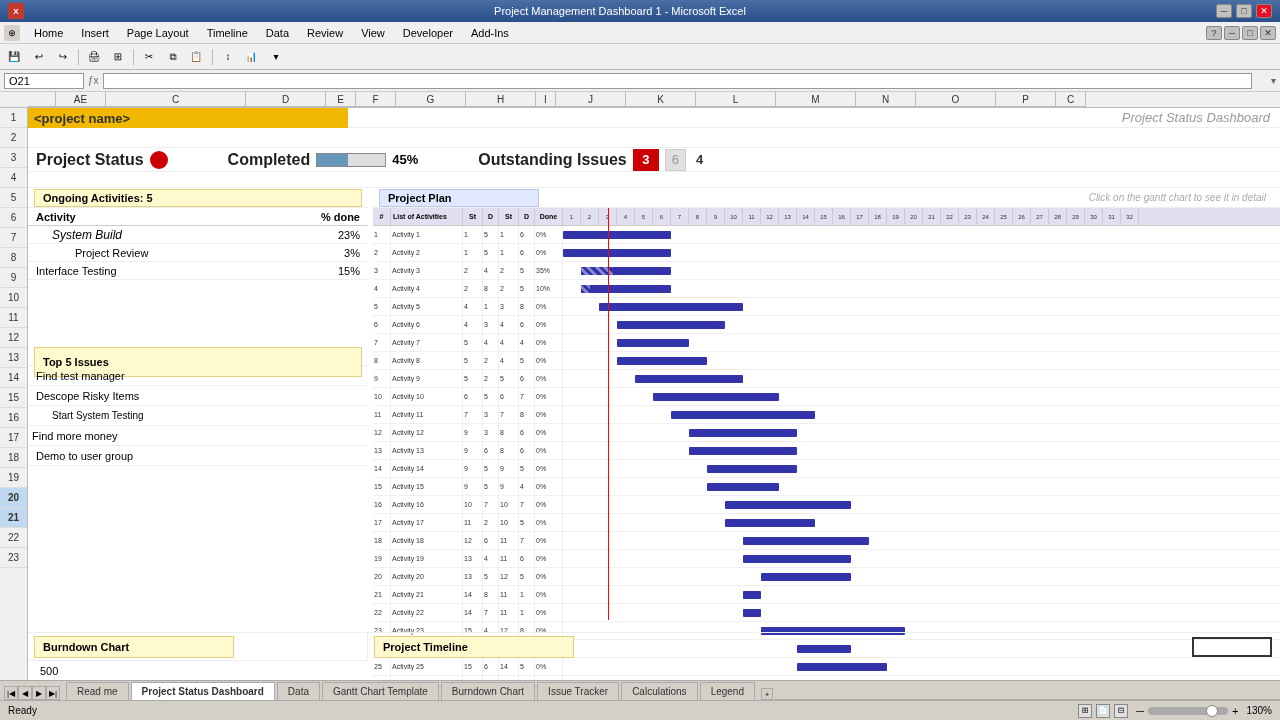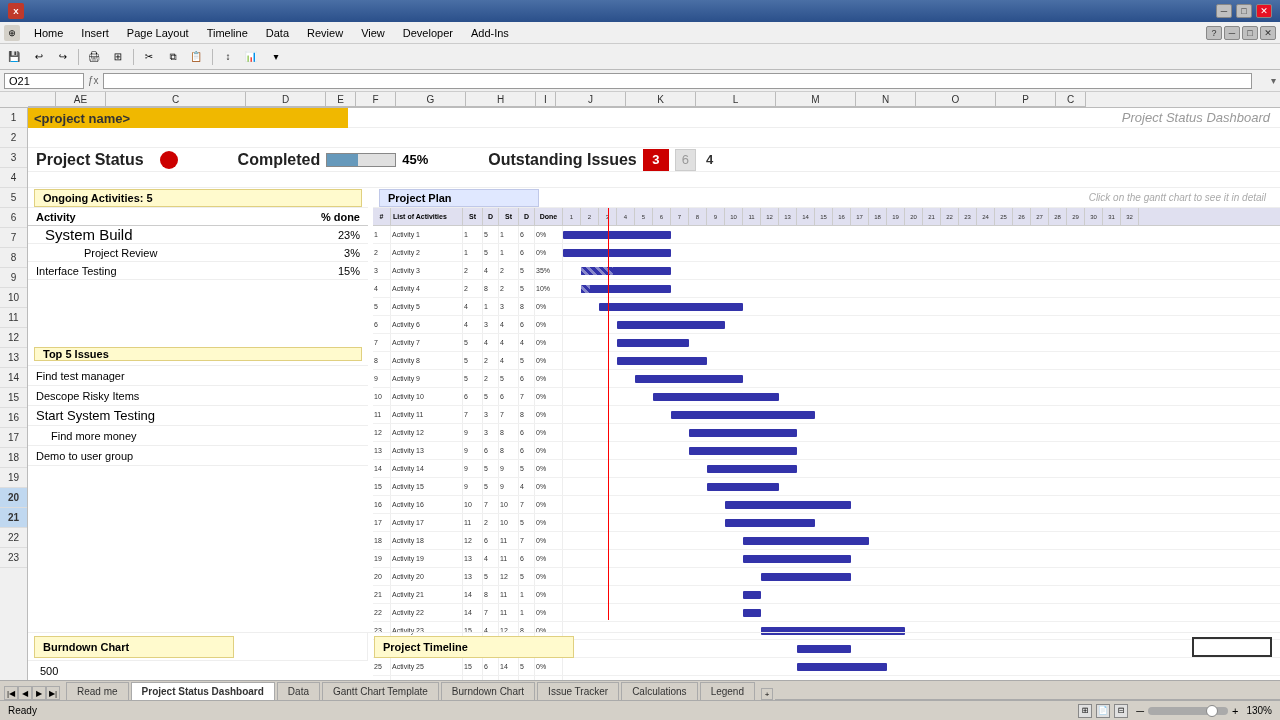--- a/index.html
+++ b/index.html
@@ -215,20 +215,21 @@
       padding-left: 28px;
     }
   </style>
 </head>
 <body>
 
 <div class="title-bar">
   <div style="display:flex;gap:4px;align-items:center">
     <div style="width:16px;height:16px;background:#c0392b;border-radius:2px;display:flex;align-items:center;justify-content:center;font-size:8px;color:white;font-weight:bold;">X</div>
   </div>
+  <div class="title-bar-title">Project Management Dashboard 1 - Microsoft Excel</div>
   <div class="title-bar-controls">
     <div class="title-btn">─</div>
     <div class="title-btn">□</div>
     <div class="title-btn" style="background:#e81123;color:white;">✕</div>
   </div>
 </div>
 
 <div style="background:#f0f0f0;height:22px;display:flex;align-items:center;padding:0 4px;border-bottom:1px solid #ccc;gap:2px;">
   <div style="width:16px;height:16px;background:#d4d0c8;border-radius:2px;margin-right:4px;display:flex;align-items:center;justify-content:center;font-size:9px;">⊕</div>
   <div class="menu-item">Home</div>
@@ -329,21 +330,21 @@
       </div>
       <div style="position:absolute;right:10px;top:2px;font-size:13px;color:#999;font-style:italic;">
         <span>Project Status Dashboard</span>
       </div>
     </div>
 
     <div style="position:absolute;top:20px;left:0;height:20px;right:0;border-bottom:1px solid #eee;"></div>
 
     <div style="position:absolute;top:40px;left:0;height:24px;right:0;display:flex;align-items:center;border-bottom:1px solid #eee;">
 
-      <div style="display:flex;align-items:center;gap:16px;margin-left:8px;">
+      <div style="display:flex;align-items:center;gap:6px;margin-left:8px;">
         <span style="font-size:16px;font-weight:bold;color:#222;">Project Status</span>
         <div style="width:18px;height:18px;border-radius:50%;background:#cc0000;"></div>
       </div>
 
       <div style="display:flex;align-items:center;gap:6px;margin-left:60px;">
         <span style="font-size:16px;font-weight:bold;color:#222;">Completed</span>
         <div style="width:70px;height:14px;border:1px solid #888;background:#e0e0e0;position:relative;">
           <div style="width:45%;height:100%;background:#6699bb;"></div>
         </div>
         <span style="font-size:13px;font-weight:bold;">45%</span>
@@ -422,25 +423,25 @@
           <div style="width: 18px; min-width: 18px; border-right: 1px solid rgb(204, 204, 204); height: 100%; display: flex; align-items: center; justify-content: center; font-size: 6px; color: rgb(51, 51, 51);">28</div>
           <div style="width: 18px; min-width: 18px; border-right: 1px solid rgb(204, 204, 204); height: 100%; display: flex; align-items: center; justify-content: center; font-size: 6px; color: rgb(51, 51, 51);">29</div>
           <div style="width: 18px; min-width: 18px; border-right: 1px solid rgb(204, 204, 204); height: 100%; display: flex; align-items: center; justify-content: center; font-size: 6px; color: rgb(51, 51, 51);">30</div>
           <div style="width: 18px; min-width: 18px; border-right: 1px solid rgb(204, 204, 204); height: 100%; display: flex; align-items: center; justify-content: center; font-size: 6px; color: rgb(51, 51, 51);">31</div>
           <div style="width: 18px; min-width: 18px; border-right: 1px solid rgb(204, 204, 204); height: 100%; display: flex; align-items: center; justify-content: center; font-size: 6px; color: rgb(51, 51, 51);">32</div>
         </div>
     </div>
 
     <div id="activity-rows" style="position:absolute;top:118px;left:0;width:340px;">
     <div style="height: 18px; display: flex; align-items: center; border-bottom: 1px solid rgb(238, 238, 238);">
-          <span style="font-size:15px;margin-left:17px;flex:1;">System Build</span>
+          <span style="font-size:12px;margin-left:24px;flex:1;font-style:italic;">System Build</span>
           <span style="font-size:11px;margin-right:8px;">23%</span>
         </div>
         <div style="height: 18px; display: flex; align-items: center; border-bottom: 1px solid rgb(238, 238, 238);">
-          <span style="font-size:11px;margin-left:20px;flex:1;padding-left:36px;">Project Review</span>
+          <span style="font-size:11px;margin-left:11px;flex:1;padding-left:36px;">Project Review</span>
           <span style="font-size:11px;margin-right:8px;">3%</span>
         </div>
         <div style="height: 18px; display: flex; align-items: center; border-bottom: 1px solid rgb(238, 238, 238);">
           <span style="font-size:11px;margin-left:8px;flex:1;">Interface Testing</span>
           <span style="font-size:11px;margin-right:8px;">15%</span>
         </div>
       </div>
 
     <div id="gantt-rows" style="position:absolute;top:118px;left:345px;right:0;">
     <div style="height: 18px; display: flex; align-items: center; border-bottom: 1px solid rgb(240, 240, 240); position: relative;">
@@ -752,30 +753,30 @@
           <div style="width: 20px; min-width: 20px; border-right: 1px solid rgb(238, 238, 238); height: 100%; display: flex; align-items: center; padding: 0px 1px; font-size: 7px; color: rgb(51, 51, 51); overflow: hidden; flex-shrink: 0;">16</div>
           <div style="width: 16px; min-width: 16px; border-right: 1px solid rgb(238, 238, 238); height: 100%; display: flex; align-items: center; padding: 0px 1px; font-size: 7px; color: rgb(51, 51, 51); overflow: hidden; flex-shrink: 0;">8</div>
           <div style="width: 20px; min-width: 20px; border-right: 1px solid rgb(238, 238, 238); height: 100%; display: flex; align-items: center; padding: 0px 1px; font-size: 7px; color: rgb(51, 51, 51); overflow: hidden; flex-shrink: 0;">15</div>
           <div style="width: 16px; min-width: 16px; border-right: 1px solid rgb(238, 238, 238); height: 100%; display: flex; align-items: center; padding: 0px 1px; font-size: 7px; color: rgb(51, 51, 51); overflow: hidden; flex-shrink: 0;">1</div>
           <div style="width: 28px; min-width: 28px; border-right: 1px solid rgb(238, 238, 238); height: 100%; display: flex; align-items: center; padding: 0px 1px; font-size: 7px; color: rgb(51, 51, 51); overflow: hidden; flex-shrink: 0;">28%</div>
           <div style="flex: 1 1 0%; position: relative; height: 100%; overflow: hidden;"></div>
         </div>
       </div>
 
     <div style="position:absolute;top:238px;left:0;height:20px;width:340px;border-bottom:1px solid #eee;">
-      <div style="margin:1px 6px;background:#fffacd;border:1px solid #e0d080;padding:1px 8px;font-weight:bold;font-size:11px;height:14px;display:flex;align-items:center;">
+      <div style="margin:1px 6px;background:#fffacd;border:1px solid #e0d080;padding:1px 8px;font-weight:bold;font-size:11px;height:30px;display:flex;align-items:center;">
         <span>Top 5 Issues</span>
       </div>
     </div>
 
     <div id="issue-rows" style="position:absolute;top:258px;left:0;width:340px;">
     <div style="height: 20px; display: flex; align-items: center; border-bottom: 1px solid rgb(238, 238, 238); padding-left: 8px; font-size: 11px;">Find test manager</div>
         <div style="height: 20px; display: flex; align-items: center; border-bottom: 1px solid rgb(238, 238, 238); padding-left: 8px; font-size: 11px;">Descope Risky Items</div>
-        <div style="height: 20px; display: flex; align-items: center; border-bottom: 1px solid rgb(238, 238, 238); padding-left: 8px; font-size: 13px;">Start System Testing</div>
-        <div style="height: 20px; display: flex; align-items: center; border-bottom: 1px solid rgb(238, 238, 238); padding-left: 23px; font-size: 11px;">Find more money</div>
+        <div style="height: 20px; display: flex; align-items: center; border-bottom: 1px solid rgb(238, 238, 238); padding-left: 24px; font-size: 10px;">Start System Testing</div>
+        <div style="height: 20px; display: flex; align-items: center; border-bottom: 1px solid rgb(238, 238, 238); padding-left: 4px; font-size: 11px;">Find more money</div>
         <div style="height: 20px; display: flex; align-items: center; border-bottom: 1px solid rgb(238, 238, 238); padding-left: 8px; font-size: 11px;">Demo to user group</div>
       </div>
 
     <div style="position:absolute;bottom:20px;left:0;height:28px;right:0;border-top:1px solid #eee;display:flex;align-items:stretch;">
 
       <div style="width:340px;border-right:1px solid #eee;display:flex;align-items:center;">
         <div style="margin:2px 6px;background:#fffacd;border:1px solid #e0d080;padding:1px 8px;font-weight:bold;font-size:11px;height:22px;display:flex;align-items:center;width:200px;">
           <span>Burndown Chart</span>
         </div>
       </div>

